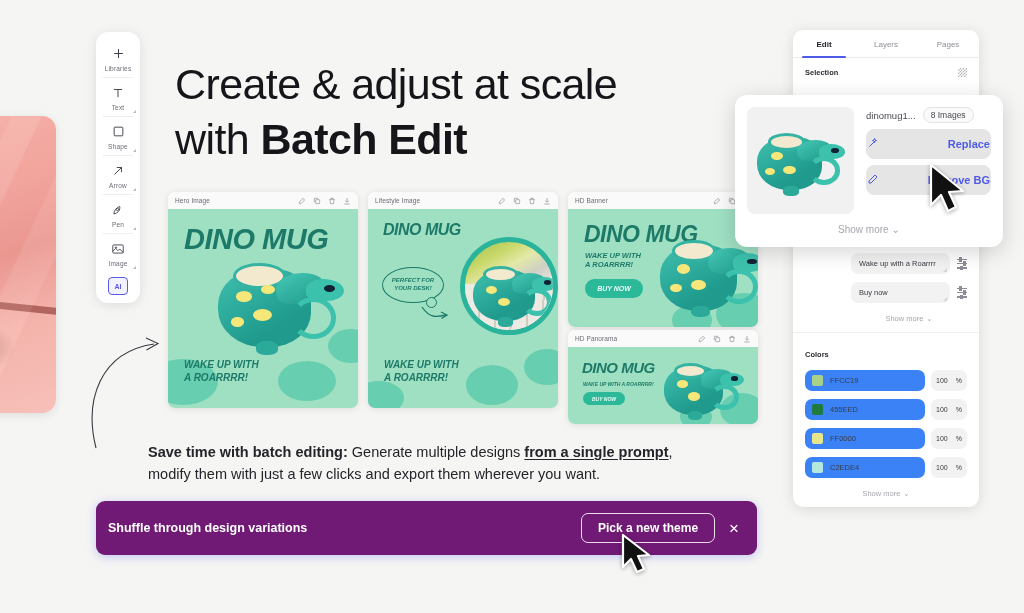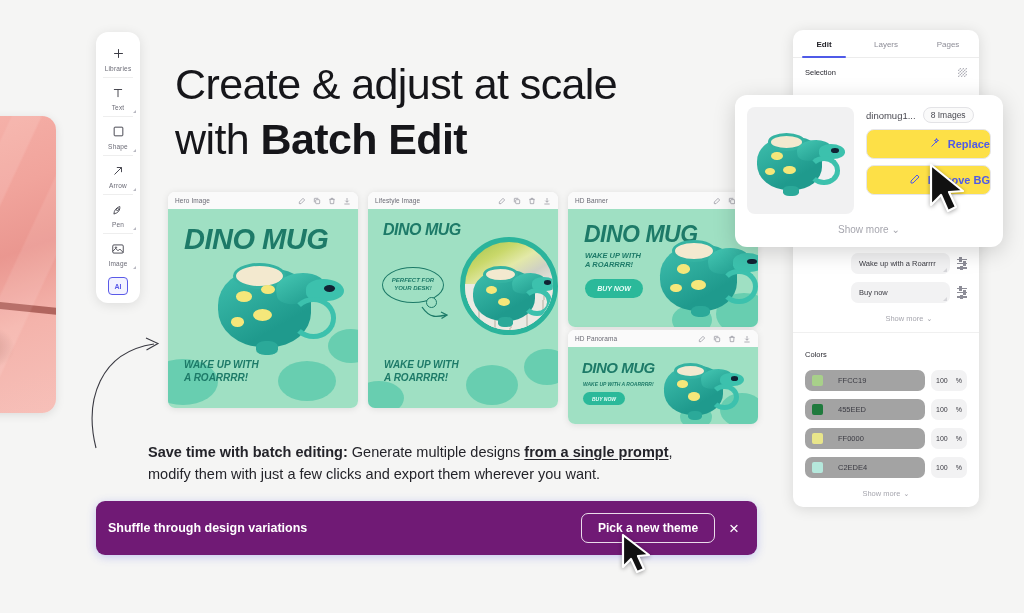--- a/index.html
+++ b/index.html
@@ -118,57 +118,57 @@
   .banner .close { color:#fff; font-size:17px; cursor:pointer; padding:0 2px; line-height:1; }
 
   
   .rpanel { position:absolute; left:793px; top:30px; width:186px; background:#fff; border-radius:10px;
             box-shadow:0 2px 14px rgba(0,0,0,.12); overflow:hidden; }
   .rtabs { display:flex; border-bottom:1px solid #ececec; }
   .rtab { flex:1; text-align:center; font-size:8px; color:#8d8d97; padding:10px 0 8px; cursor:pointer; position:relative; }
   .rtab.active { color:#24242a; font-weight:700; }
   .rtab.active::after{ content:""; position:absolute; left:14%; right:14%; bottom:-1px; height:2px; background:#4f5ae8; border-radius:2px;}
   .rsec-head { display:flex; align-items:center; justify-content:space-between; padding:10px 12px 8px; }
-  .rsec-title { font-size:7.5px; font-weight:400; color:#2a2a32; }
+  .rsec-title { font-size:7.5px; font-weight:700; color:#2a2a32; }
   .checker { width:9px; height:9px;
     background-image: linear-gradient(45deg,#b3b3bb 25%,transparent 25% 75%,#b3b3bb 75%),
                       linear-gradient(45deg,#b3b3bb 25%,transparent 25% 75%,#b3b3bb 75%);
     background-size:3px 3px; background-position:0 0,1.5px 1.5px; }
   .rdiv { height:1px; background:#f0f0f0; margin:0 0; }
   .field-row { display:flex; align-items:center; gap:7px; padding:4px 12px; }
   .field { flex:1; background:#f2f2f3; border-radius:7px; height:21px; display:flex; align-items:center;
            padding:0 8px; font-size:7.5px; color:#3a3a42; position:relative; }
   .field::after{ content:""; position:absolute; right:3px; bottom:2px; width:0;height:0;
                  border-left:4px solid transparent; border-bottom:4px solid #d6d6da; }
   .sliders { width:10px; height:10px; display:flex; flex-direction:column; justify-content:space-between; }
   .sliders i { display:block; height:1.5px; background:#8d8d97; position:relative; }
   .sliders i::after{content:""; position:absolute; top:-1.5px; width:2.5px; height:4.5px; background:#8d8d97;}
   .sliders i:nth-child(1)::after{ left:2px; }
   .sliders i:nth-child(2)::after{ left:6px; }
   .sliders i:nth-child(3)::after{ left:3px; }
   .showmore { text-align:center; font-size:7.5px; color:#a6a6ae; padding:7px 0 9px; cursor:pointer; }
   .chev { display:inline-block; margin-left:3px; }
   .color-row { display:flex; align-items:center; gap:6px; padding:4px 12px; }
-  .swatchbox { flex:1; background:#a3a3a3; border-radius:7px; height:21px; display:flex; align-items:center; gap:15px; padding:0 7px; }
+  .swatchbox { flex:1; background:#3b82f6; border-radius:7px; height:21px; display:flex; align-items:center; gap:7px; padding:0 7px; }
   .swatch { width:11px; height:11px; border-radius:2px; }
   .hex { font-size:7.5px; color:#3a3a42; }
   .opacity { width:36px; background:#f2f2f3; border-radius:7px; height:21px; display:flex; align-items:center;
              justify-content:space-between; padding:0 5px; font-size:7px; color:#3a3a42; }
 
   
   .popup { position:absolute; left:735px; top:95px; width:268px; background:#fff; border-radius:12px;
            box-shadow:0 5px 22px rgba(0,0,0,.17); padding:12px; }
   .popup-main { display:flex; gap:12px; }
   .thumb { width:107px; height:107px; border-radius:8px; background:#f1f1f2; position:relative; overflow:hidden; flex:none; }
   .popup-right { flex:1; display:flex; flex-direction:column; gap:6px; }
   .popup-head { display:flex; align-items:center; gap:7px; }
   .popup-name { font-size:9.5px; color:#4a4a52; }
   .badge { font-size:8.5px; color:#4a4a52; border:1px solid #e3e3e6; border-radius:11px; padding:2px 7px; background:#fafafa; }
-  .pbtn { border:1px solid #e6e6ea; border-radius:8px; height:30px; display:flex; align-items:center; justify-content:flex-end;
-          gap:7px; color:#4f5ae8; font-size:11px; font-weight:700; cursor:pointer; background:#fde047; }
+  .pbtn { border:1px solid #e6e6ea; border-radius:8px; height:30px; display:flex; align-items:center; justify-content:space-between;
+          gap:7px; color:#4f5ae8; font-size:11px; font-weight:700; cursor:pointer; background:#e5e5e5; }
   .popup-more { text-align:center; font-size:10px; color:#a6a6ae; padding-top:10px; cursor:pointer; }
 
   
   .cursor { position:absolute; pointer-events:none; filter: drop-shadow(0 1px 2px rgba(0,0,0,.35)); }
 </style>
 </head>
 <body>
 
 <div id="root">
 

